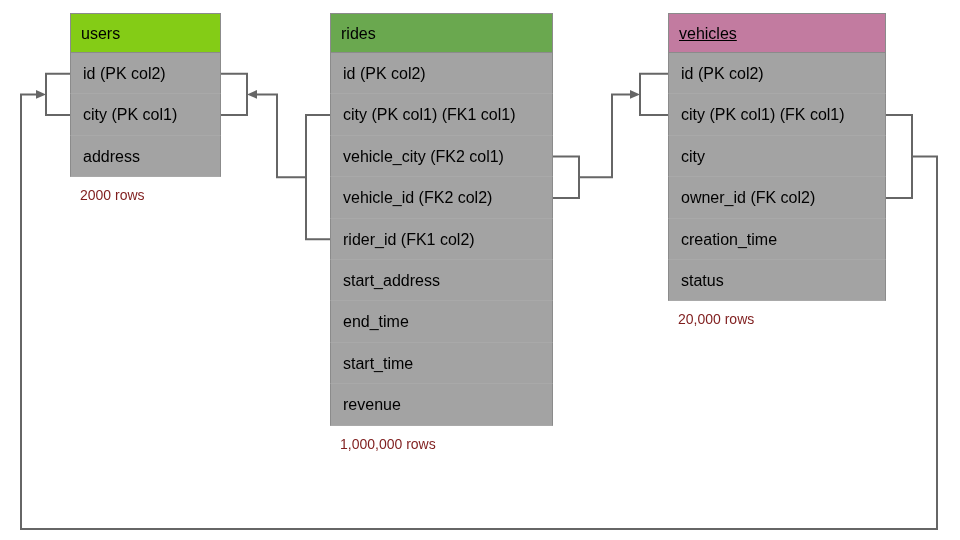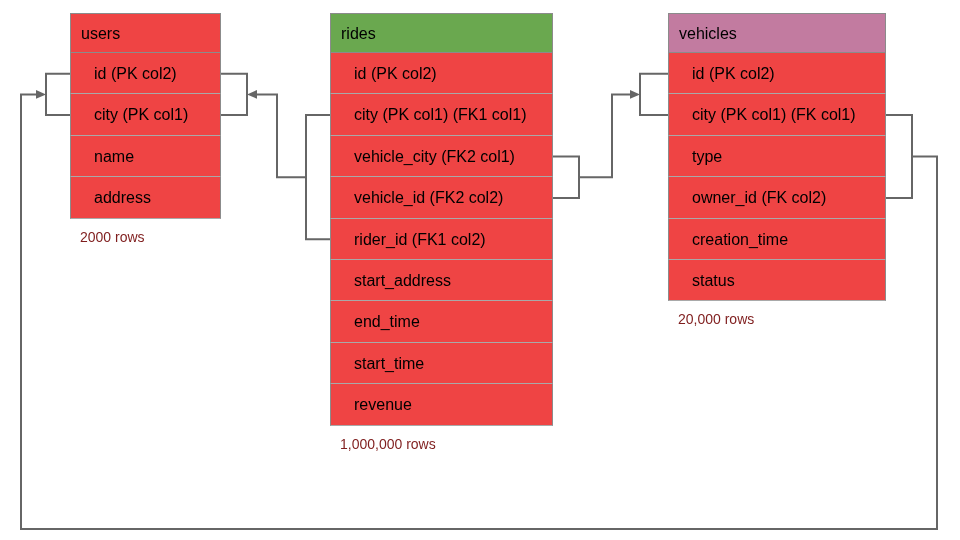--- a/index.html
+++ b/index.html
@@ -6,64 +6,63 @@
   html,body { width:960px; height:540px; background:#ffffff;
     font-family:"Liberation Sans", sans-serif; color:#000; overflow:hidden; }
   .stage { position:relative; width:960px; height:540px; background:#fff; }
   .svg-overlay { position:absolute; left:0; top:0; width:960px; height:540px; pointer-events:none; }
   .db-table { position:absolute; background:#fff; }
   .thead {
     height:40px; line-height:40px; padding-left:10px; font-size:16px;
     border:1px solid #8b8b8b; color:#000;
   }
   .trow {
-    height:41.4px; line-height:41.4px; padding-left:23px; font-size:16px;
-    background:#ef4444; border-left:1px solid #8b8b8b; border-right:1px solid #8b8b8b;
+    height:41.4px; line-height:41.4px; padding-left:12px; font-size:16px;
+    background:#a3a3a3; border-left:1px solid #8b8b8b; border-right:1px solid #8b8b8b;
     border-bottom:1px solid #a9a9a9; white-space:nowrap; overflow:hidden;
   }
   .trow:last-of-type { border-bottom:1px solid #8b8b8b; }
   .rowcount { margin-top:10px; padding-left:10px; font-size:14px; color:#7f1d1d; }
   
   #tbl-users    { left:70px;  top:13px; width:151px; }
   #tbl-rides    { left:330px; top:13px; width:223px; }
   #tbl-vehicles { left:668px; top:13px; width:218px; }
 </style>
 </head>
 <body>
 
 <div class="stage">
 
   <div class="db-table" id="tbl-users">
-    <div class="thead" style="background: #ef4444;">users</div>
+    <div class="thead" style="background: #84cc16;">users</div>
     <div class="trow">id (PK col2)</div>
     <div class="trow">city (PK col1)</div>
-    <div class="trow">name</div>
     <div class="trow">address</div>
     <div class="rowcount">2000 rows</div>
   </div>
 
   <div class="db-table" id="tbl-rides">
     <div class="thead" style="background: rgb(106, 168, 79);">rides</div>
     <div class="trow">id (PK col2)</div>
     <div class="trow">city (PK col1) (FK1 col1)</div>
     <div class="trow">vehicle_city (FK2 col1)</div>
     <div class="trow">vehicle_id (FK2 col2)</div>
     <div class="trow">rider_id (FK1 col2)</div>
     <div class="trow">start_address</div>
     <div class="trow">end_time</div>
     <div class="trow">start_time</div>
     <div class="trow">revenue</div>
     <div class="rowcount">1,000,000 rows</div>
   </div>
 
   <div class="db-table" id="tbl-vehicles">
-    <div class="thead" style="background: rgb(194, 123, 160);">vehicles</div>
+    <div class="thead" style="background: rgb(194, 123, 160); text-decoration: underline;">vehicles</div>
     <div class="trow">id (PK col2)</div>
     <div class="trow">city (PK col1) (FK col1)</div>
-    <div class="trow">type</div>
+    <div class="trow">city</div>
     <div class="trow">owner_id (FK col2)</div>
     <div class="trow">creation_time</div>
     <div class="trow">status</div>
     <div class="rowcount">20,000 rows</div>
   </div>
 
   <svg class="svg-overlay" viewBox="0 0 960 540" xmlns="http://www.w3.org/2000/svg">
 
     <g stroke="#666666" stroke-width="2" fill="none">
       <path d="M221,73.7 H247 V115.1 H221"></path>

